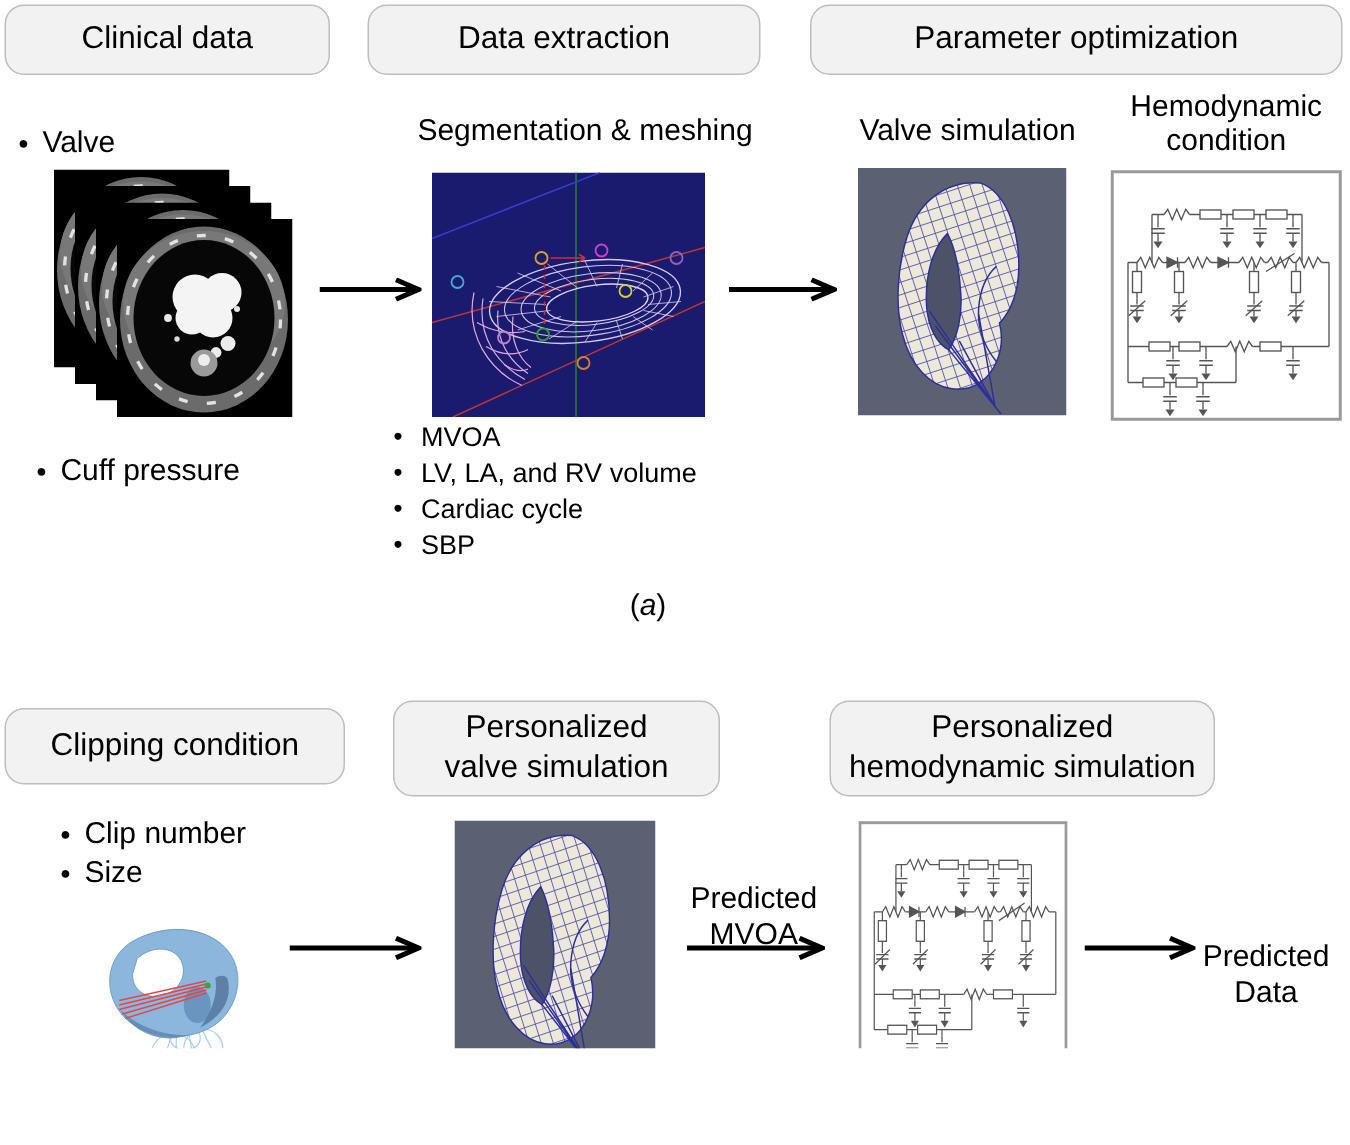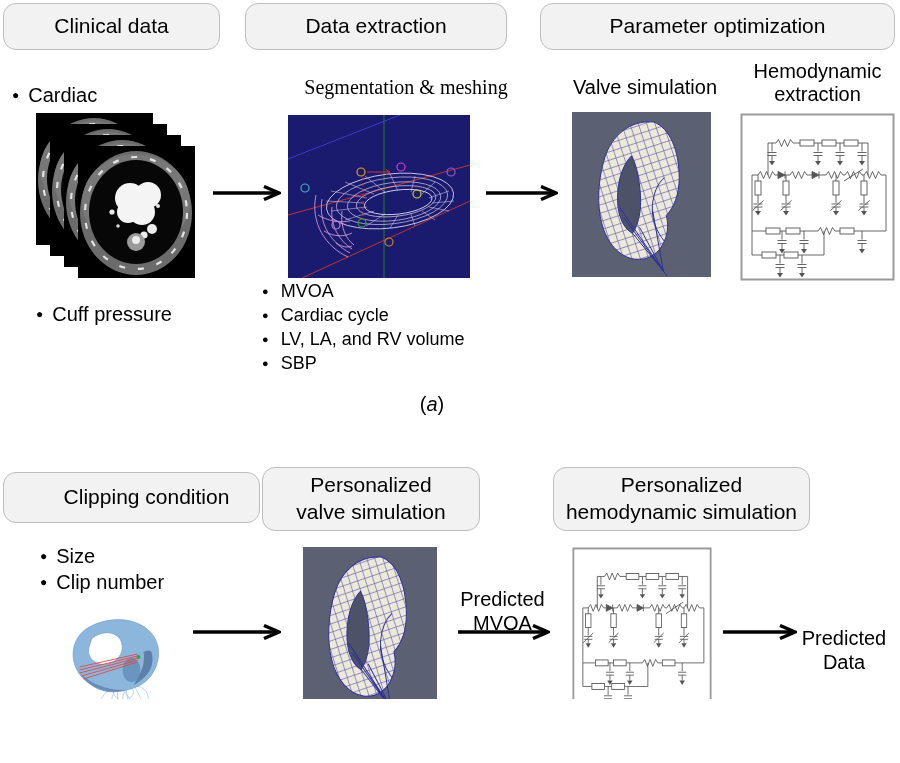--- a/index.html
+++ b/index.html
@@ -153,46 +153,46 @@
   </div>
   <div class="pbox" style="left:540px;top:3px;width:353px;height:45px;">
     <div>Parameter optimization</div>
   </div>
   <div class="pbox" style="left:245px;top:3px;width:260px;height:45px;">
     <div>Data extraction</div>
   </div>
 
   <div class="blist" style="left:12px;top:82px;">
     <div class="brow">
-        <span>Cardiac</span>
+        <span>Valve</span>
       </div>
   </div>
 
   <div class="abs" style="left:36px;top:113px;width:160px;height:166px;">
     <svg class="abs" style="left:0px;top:0px" width="117" height="132" viewBox="0 0 117 132">
         <use href="#ct-slice"></use>
       </svg>
     <svg class="abs" style="left:14px;top:11px" width="117" height="132" viewBox="0 0 117 132">
         <use href="#ct-slice"></use>
       </svg>
     <svg class="abs" style="left:28px;top:22px" width="117" height="132" viewBox="0 0 117 132">
         <use href="#ct-slice"></use>
       </svg>
     <svg class="abs" style="left:42px;top:33px" width="117" height="132" viewBox="0 0 117 132">
         <use href="#ct-slice"></use>
       </svg>
   </div>
 
-  <div class="blist" style="left:36px;top:301px;">
+  <div class="blist" style="left:24px;top:301px;">
     <div class="brow">
         <span>Cuff pressure</span>
       </div>
   </div>
 
-  <div class="hdr" style="left:260px;top:76px;width:292px;font-family:Liberation Serif, serif;">Segmentation &amp; meshing</div>
+  <div class="hdr" style="left:244px;top:76px;width:292px;">Segmentation &amp; meshing</div>
 
   <svg class="abs" style="left:288px;top:115px" width="182" height="163" viewBox="0 0 182 163">
     <rect width="182" height="163" fill="#1a1a6e"></rect>
     <path d="M96,0 V163" stroke="#1e7d2e" stroke-width="1.1" fill="none"></path>
     <path d="M0,44 L112,0" stroke="#3b3bd0" stroke-width="1" fill="none"></path>
     <path d="M0,100 L182,50 M14,163 L182,86" stroke="#c03434" stroke-width="1" fill="none"></path>
     <g transform="rotate(-7 102 86)" fill="none">
       <ellipse cx="102" cy="86" rx="64" ry="27" stroke="#d5c9ec" stroke-width="0.9"></ellipse>
       <ellipse cx="104" cy="86" rx="56" ry="23" stroke="#cfc3e8" stroke-width="0.7"></ellipse>
       <ellipse cx="106" cy="87" rx="47" ry="19" stroke="#cfc3e8" stroke-width="0.7"></ellipse>
@@ -239,64 +239,64 @@
   </svg>
 
   <div class="hdr" style="left:560px;top:76px;width:170px;">Valve simulation</div>
 
   <svg class="abs" style="left:572px;top:112px" width="139" height="165" viewBox="0 0 140 166" preserveAspectRatio="none">
       <use href="#valve-render"></use>
     </svg>
 
   <div class="hdr" style="left:735px;top:60px;width:165px;">
     <div>Hemodynamic</div>
-    <div>extraction</div>
+    <div>condition</div>
   </div>
 
   <svg class="abs" style="left:740px;top:113px" width="155" height="168" viewBox="0 0 155 168">
       <use href="#circuit"></use>
     </svg>
 
   <div class="slist" style="left:262px;top:279px;">
     <div class="srow">
         <span>MVOA</span>
       </div>
     <div class="srow">
+        <span>LV, LA, and RV volume</span>
+      </div>
+    <div class="srow">
         <span>Cardiac cycle</span>
-      </div>
-    <div class="srow">
-        <span>LV, LA, and RV volume</span>
       </div>
     <div class="srow">
         <span>SBP</span>
       </div>
   </div>
 
   <div class="caption" style="left:382px;top:393px;width:100px;">
     <span class="paren">(</span><span>a</span><span class="paren">)</span>
   </div>
 
-  <div class="pbox" style="left:3px;top:472px;width:225px;height:49px;padding-left:30px;">
+  <div class="pbox" style="left:3px;top:472px;width:225px;height:49px;">
     <div>Clipping condition</div>
   </div>
   <div class="pbox" style="left:262px;top:467px;width:216px;height:62px;">
     <div>Personalized</div>
     <div>valve simulation</div>
   </div>
   <div class="pbox" style="left:553px;top:467px;width:255px;height:62px;">
     <div>Personalized</div>
     <div>hemodynamic simulation</div>
   </div>
 
   <div class="blist" style="left:40px;top:543px;">
     <div class="brow">
+        <span>Clip number</span>
+      </div>
+    <div class="brow">
         <span>Size</span>
-      </div>
-    <div class="brow">
-        <span>Clip number</span>
       </div>
   </div>
 
   <svg class="abs" style="left:58px;top:612px" width="108" height="115" viewBox="0 0 105 115">
     <g stroke="#aaccee" stroke-width="0.8" fill="none">
       <circle cx="56" cy="92" r="15"></circle>
       <circle cx="76" cy="87" r="13"></circle>
       <ellipse cx="64" cy="80" rx="10" ry="8"></ellipse>
       <path d="M60,62 L48,100 M64,62 L70,98 M68,60 L84,92 M58,62 L58,100"></path>
     </g>

